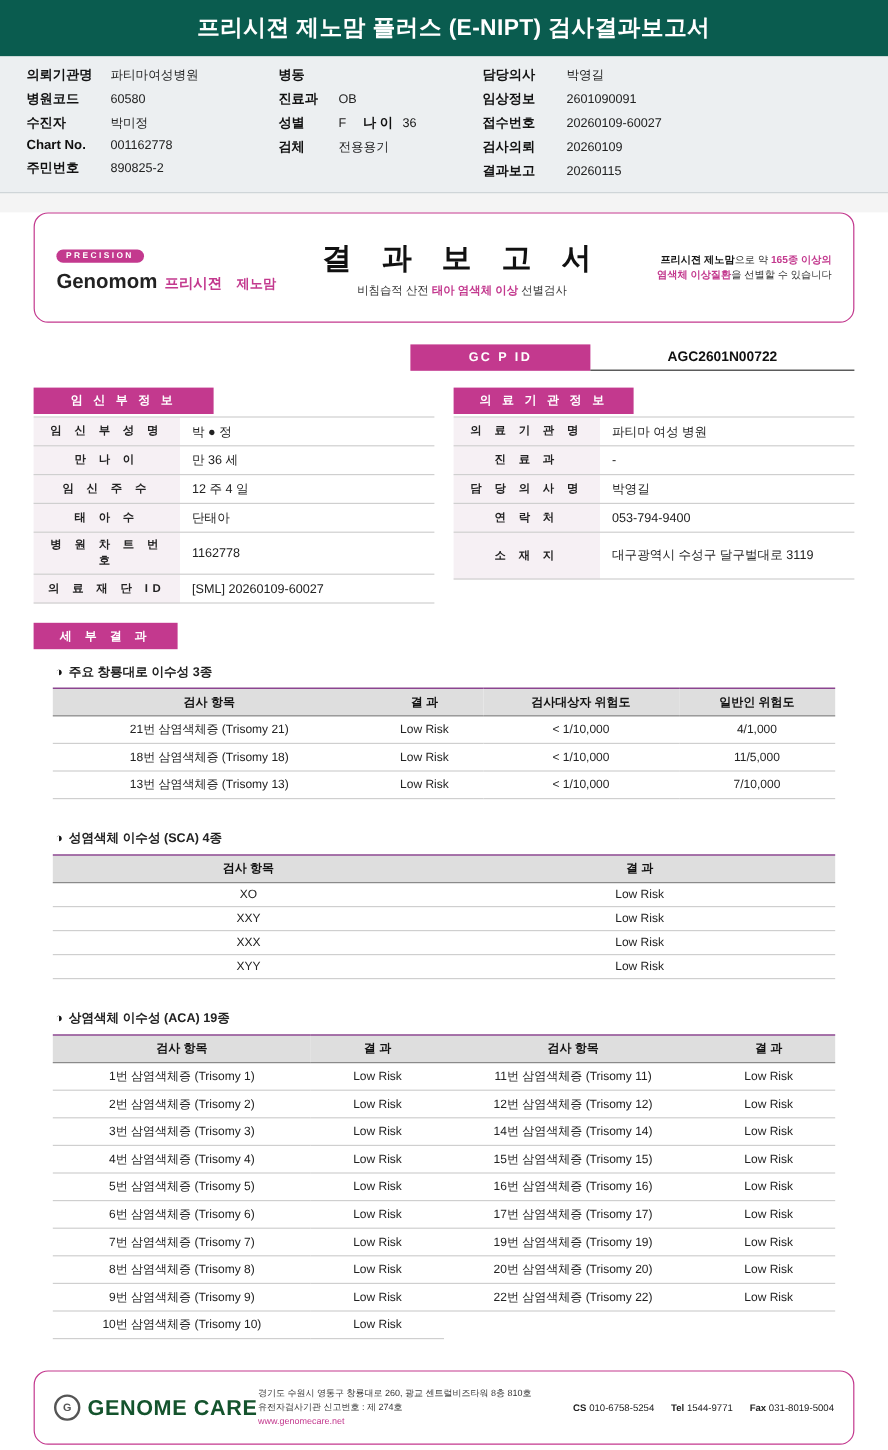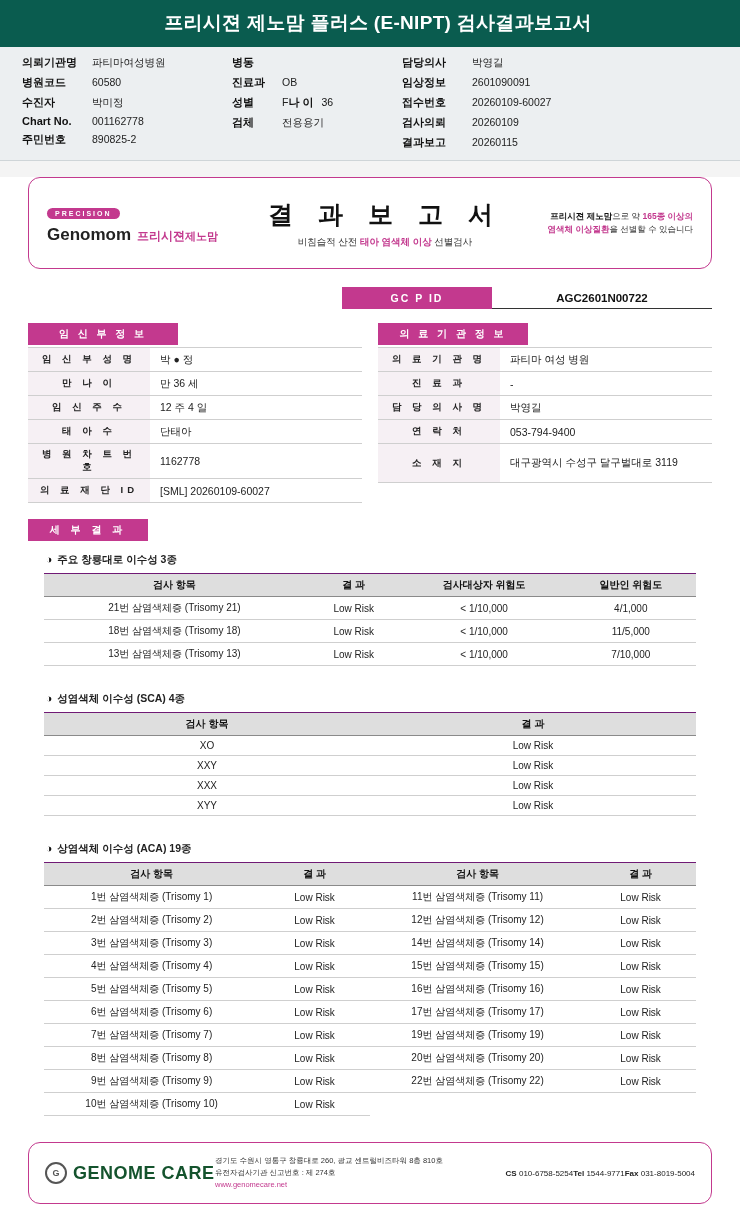--- a/index.html
+++ b/index.html
@@ -35,21 +35,21 @@
   .pcol{display:flex;flex-direction:column;gap:5px;}
   .pcol.c1{width:210px;}
   .pcol.c2{width:170px;}
   .pcol.c3{width:300px;}
   .prow{display:flex;align-items:baseline;}
   .plabel{font-weight:bold;color:#111;font-size:11px;}
   .pval{margin-left:8px;font-size:10.5px;color:#222;}
   .c1 .plabel{width:62px;display:inline-block;}
   .c2 .plabel{width:42px;display:inline-block;}
   .c3 .plabel{width:62px;display:inline-block;}
-  .inline2{font-weight:bold;}
+  .inline2{margin-left:14px;font-weight:bold;}
   .inline2v{margin-left:8px;font-weight:normal;font-size:10.5px;}
 
   
   .sheet{background:#fff;padding:0 0 14px 0;}
 
   
   .logobox{
     margin:16px 28px 0 28px;
     border:1.5px solid #c3398e;
     border-radius:12px;
@@ -70,21 +70,21 @@
     padding:2px 8px;
     border-radius:8px;
   }
   .logo-name{
     margin-top:5px;
     font-size:17px;
     font-weight:bold;
     color:#222;
   }
   .logo-name .pink{color:#c3398e;font-size:12px;margin-left:6px;}
-  .logo-name .pinksm{color:#c3398e;font-size:11px;margin-left:0;font-family:Liberation Serif, serif;}
+  .logo-name .pinksm{color:#c3398e;font-size:11px;margin-left:12px;font-family:Liberation Serif, serif;}
   .logo-center{flex:1;text-align:center;}
   .logo-title{
     font-size:25px;
     font-weight:bold;
     letter-spacing:9px;
     color:#111;
   }
   .logo-sub{font-size:9.5px;margin-top:5px;color:#333;}
   .logo-sub .pink{color:#c3398e;font-weight:bold;}
   .logo-right{width:180px;text-align:right;font-size:8.5px;line-height:1.5;color:#333;}
@@ -191,21 +191,21 @@
   .gc-circle{
     width:18px;height:18px;border-radius:50%;
     border:2px solid #555;
     display:flex;align-items:center;justify-content:center;
     font-size:9px;font-weight:bold;color:#555;
     margin-right:6px;
   }
   .gc-text{font-size:18px;font-weight:bold;color:#14532d;letter-spacing:.5px;}
   .addr{flex:1;font-size:7.5px;line-height:1.6;color:#333;}
   .addr .url{color:#c3398e;}
-  .contact{font-size:8px;color:#222;display:flex;align-items:center;}
+  .contact{font-size:8px;color:#222;display:flex;gap:14px;align-items:center;}
   .contact b{font-weight:bold;}
 </style>
 </head>
 <body>
 
 <div class="page">
 
   <div class="banner">프리시젼 제노맘 플러스 (E-NIPT) 검사결과보고서</div>
 
   <div class="patient">

